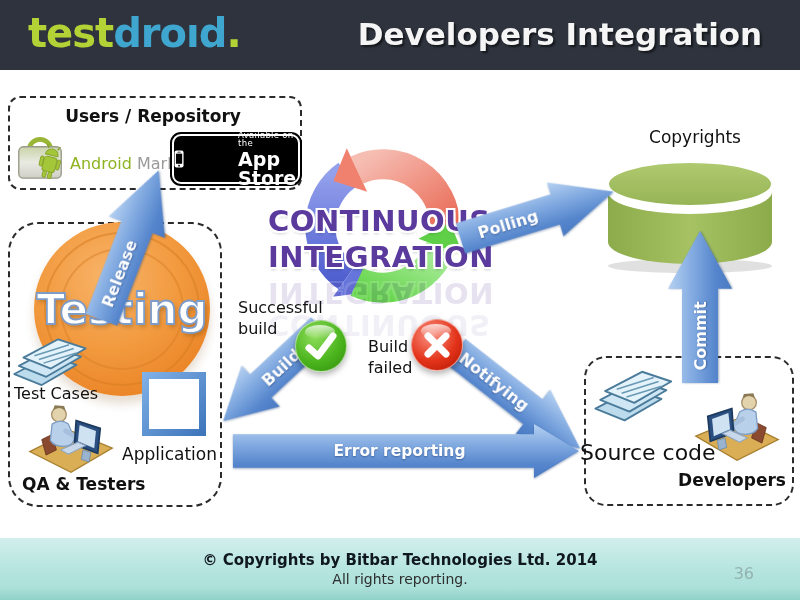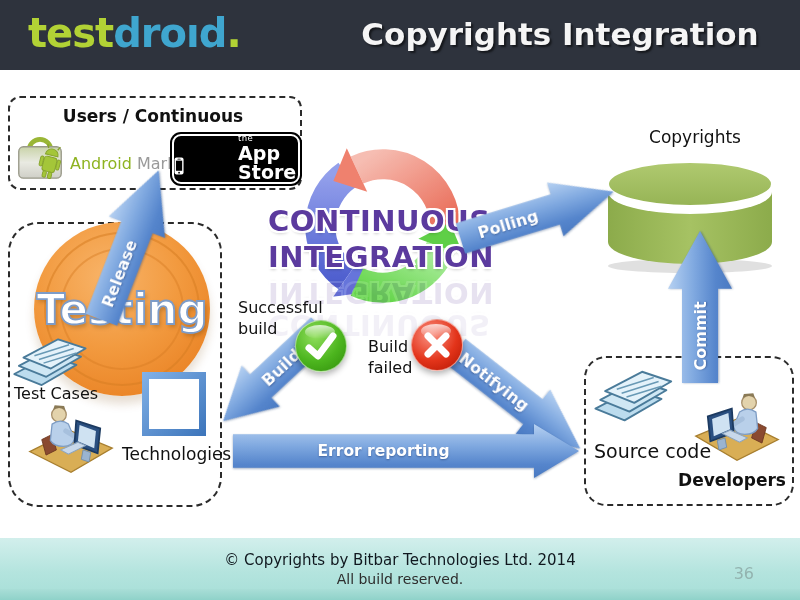--- a/index.html
+++ b/index.html
@@ -12,49 +12,49 @@
   .logo .g{color:#b2d235;} .logo .b{color:#3fa6cf;}
   .htitle{position:absolute;left:330px;top:16px;width:460px;text-align:center;color:#f5f5f5;
           font-size:31px;font-weight:bold;text-shadow:2px 2px 2px rgba(0,0,0,.55);}
 
   
   .footer{position:absolute;left:0;top:538px;width:800px;height:62px;
           background:linear-gradient(180deg,#d2efec 0%,#b4e4de 55%,#a6ded7 100%);}
   .footer::after{content:"";position:absolute;left:0;bottom:0;width:800px;height:11px;
           background:linear-gradient(180deg,#a9ded7,#8fd2c9);}
   .copyright{position:absolute;left:0;top:13px;width:800px;text-align:center;
-          font-size:15px;font-weight:normal;color:#10181f;}
+          font-size:15px;font-weight:bold;color:#10181f;}
   .rights{position:absolute;left:0;top:33px;width:800px;text-align:center;
           font-size:14px;color:#2e2e2e;}
   .pagenum{position:absolute;right:46px;top:26px;font-size:16px;color:#93b3af;}
 
   
   .dashbox{position:absolute;border:2px dashed #2b2b2b;background:transparent;z-index:1;}
   .box-users{left:8px;top:96px;width:290px;height:90px;border-radius:12px;}
   .box-testing{left:8px;top:222px;width:210px;height:281px;border-radius:30px;}
   .box-devs{left:584px;top:356px;width:206px;height:146px;border-radius:22px;}
 
   .lbl{position:absolute;color:#111;z-index:6;}
   .lbl-users{left:8px;top:106px;width:290px;text-align:center;font-size:17px;font-weight:bold;}
   .lbl-repo{left:630px;top:127px;width:130px;text-align:center;font-size:17px;}
   .lbl-testcases{left:14px;top:384px;font-size:16px;}
   .lbl-qa{left:22px;top:474px;font-size:17px;font-weight:bold;}
   .lbl-app{left:122px;top:444px;font-size:17px;}
-  .lbl-source{left:594px;top:440px;font-size:19px;}
+  .lbl-source{left:580px;top:440px;font-size:22px;}
   .lbl-devs{left:676px;top:470px;width:110px;text-align:right;font-size:17px;font-weight:bold;}
   .lbl-success{left:238px;top:297px;font-size:16px;line-height:21px;}
   .lbl-failed{left:368px;top:336px;font-size:16px;line-height:21px;}
 
   
   .android-badge{position:absolute;left:16px;top:130px;z-index:6;display:flex;align-items:center;}
   .android-badge .txt{font-size:16px;margin-left:6px;margin-top:14px;}
   .android-badge .a{color:#8eb320;} .android-badge .m{color:#9a9a9a;}
   .appstore{position:absolute;left:172px;top:134px;width:124px;height:46px;background:#000;
             border:2px solid #fff;border-radius:9px;box-shadow:0 0 0 2px #000;z-index:6;
-            display:flex;align-items:flex-end;justify-content:center;color:#fff;gap:48px;}
+            display:flex;align-items:center;justify-content:center;color:#fff;gap:48px;}
   .appstore .col{margin-left:6px;line-height:1;}
   .appstore .l1{font-size:8.5px;letter-spacing:.3px;}
   .appstore .l2{font-size:19px;font-weight:bold;margin-top:2px;}
 
   
   .cyl{position:absolute;left:600px;top:158px;z-index:2;}
 
   
   .sphere{position:absolute;left:34px;top:222px;width:176px;height:174px;border-radius:50%;
           background:radial-gradient(circle at 42% 32%,#f8b469 0%,#f29a3f 45%,#ea8426 80%,#e27a1e 100%);
@@ -83,21 +83,21 @@
   .arrow{position:absolute;z-index:5;filter:drop-shadow(0 1px 1px rgba(40,70,120,.45));}
   .arrow .shape{position:absolute;inset:0;
         background:linear-gradient(180deg,#b6d1f2 0%,#80a9e0 40%,#5585cc 75%,#4a7ac2 100%);
         clip-path:polygon(0 22%,62% 22%,62% 0,100% 50%,62% 100%,62% 78%,0 78%);}
   .arrow.left .shape{clip-path:polygon(100% 22%,38% 22%,38% 0,0 50%,38% 100%,38% 78%,100% 78%);}
   .arrow.bar .shape{clip-path:polygon(0 19%,87% 19%,87% 0,100% 50%,87% 100%,87% 81%,0 81%);}
   .arrow span{position:absolute;top:0;bottom:0;left:0;width:62%;display:flex;align-items:center;
         justify-content:center;color:#fff;font-size:16px;font-weight:600;
         text-shadow:0 1px 2px rgba(10,30,80,.4);}
   .arrow.left span{left:38%;}
-  .arrow.bar span{width:87%;font-size:15.5px;}
+  .arrow.bar span{width:87%;font-size:15.5px;padding-left:16px;}
   .ar-release{left:50px;top:215px;width:160px;height:60px;transform:rotate(-69deg);}
   .ar-polling{left:457px;top:187px;width:160px;height:56px;transform:rotate(-17deg);}
   .ar-commit{left:624px;top:275px;width:152px;height:64px;transform:rotate(-90deg);}
   .ar-building{left:205px;top:347px;width:135px;height:56px;transform:rotate(-43deg);}
   .ar-notifying{left:439px;top:372px;width:158px;height:56px;transform:rotate(38deg);}
   .ar-error{left:233px;top:424px;width:346px;height:54px;}
 
   
   .cycle{position:absolute;left:283px;top:138px;z-index:4;}
   .ci-line{position:absolute;left:268px;width:220px;text-align:center;z-index:5;
@@ -108,28 +108,28 @@
 
   .icon{position:absolute;z-index:4;}
 </style>
 </head>
 <body>
 
 <div class="slide">
 
   <div class="header">
     <div class="logo"><span class="g">test</span><span class="b">droıd</span><span class="g">.</span></div>
-    <div class="htitle">Copyrights Integration</div>
+    <div class="htitle">Developers Integration</div>
   </div>
 
   <div class="dashbox box-users"></div>
   <div class="dashbox box-testing"></div>
   <div class="dashbox box-devs"></div>
 
-  <div class="lbl lbl-users">Users / Continuous</div>
+  <div class="lbl lbl-users">Users / Repository</div>
   <div class="android-badge">
     <svg width="48" height="52" viewBox="0 0 52 56">
       <defs>
           <linearGradient id="bagG" x1="0" y1="0" x2="0" y2="1">
         <stop offset="0" stop-color="#c9d3a8"></stop>
             <stop offset=".5" stop-color="#e9eae2"></stop>
             <stop offset="1" stop-color="#cfcfc7"></stop>
       </linearGradient>
         </defs>
       <path d="M14 22 A12 12 0 0 1 38 22" fill="none" stroke="#9ab636" stroke-width="5"></path>
@@ -283,23 +283,24 @@
       <circle cx="36" cy="19" r="8.5" fill="#e3d3ac" stroke="#a8906a" stroke-width="1.5"></circle>
       <path d="M29 14 a9 7 0 0 1 15 1 l-2 -6 l-11 -1 z" fill="#8a7a56"></path>
       <path d="M28 30 q 10 -7 19 0 l 7 17 q -2 9 -13 9 q -11 0 -15 -7 z" fill="#b9d0ea" stroke="#7d9cc4" stroke-width="1.5"></path>
       <path d="M44 38 q 8 4 14 10" fill="none" stroke="#a7c0dd" stroke-width="6" stroke-linecap="round"></path>
       <polygon points="56,26 84,35 81,64 54,54" fill="#2a4f80" stroke="#1c3a60" stroke-width="2"></polygon>
       <polygon points="60,31 79,38 77,58 58,50" fill="#cfe2f2"></polygon>
       <polygon points="64,60 73,63 71,74 62,71" fill="#9ab4d0" stroke="#6f8cab" stroke-width="1"></polygon>
       <polygon points="38,60 58,51 67,55 47,65" fill="#c8d8ea" stroke="#8aa4c0" stroke-width="1.2"></polygon>
     </svg>
   </div>
+  <div class="lbl lbl-qa">QA &amp; Testers</div>
 
   <div class="appsq"></div>
-  <div class="lbl lbl-app">Technologies</div>
+  <div class="lbl lbl-app">Application</div>
 
   <div class="icon" style="left:594px;top:364px;">
     <svg width="100" height="68" viewBox="0 0 100 70">
       <g stroke="#4a7b9a" stroke-width="2" stroke-linejoin="round">
         <polygon points="0,46 38,26 68,36 30,58" fill="#bcdcee"></polygon>
         <polygon points="5,37 43,17 73,27 35,49" fill="#cfe7f4"></polygon>
         <polygon points="10,28 48,8 78,18 40,40" fill="#e4f2fa"></polygon>
       </g>
       <g stroke="#6899b5" stroke-width="1.6">
         <line x1="22" y1="26" x2="60" y2="14"></line>
@@ -321,17 +322,17 @@
       <polygon points="56,26 84,35 81,64 54,54" fill="#2a4f80" stroke="#1c3a60" stroke-width="2"></polygon>
       <polygon points="60,31 79,38 77,58 58,50" fill="#cfe2f2"></polygon>
       <polygon points="64,60 73,63 71,74 62,71" fill="#9ab4d0" stroke="#6f8cab" stroke-width="1"></polygon>
       <polygon points="38,60 58,51 67,55 47,65" fill="#c8d8ea" stroke="#8aa4c0" stroke-width="1.2"></polygon>
     </svg>
   </div>
   <div class="lbl lbl-devs">Developers</div>
 
   <div class="footer">
     <div class="copyright">© Copyrights by Bitbar Technologies Ltd. 2014</div>
-    <div class="rights">All build reserved.</div>
+    <div class="rights">All rights reporting.</div>
     <div class="pagenum">36</div>
   </div>
 
 </div>
 
 </body></html>

